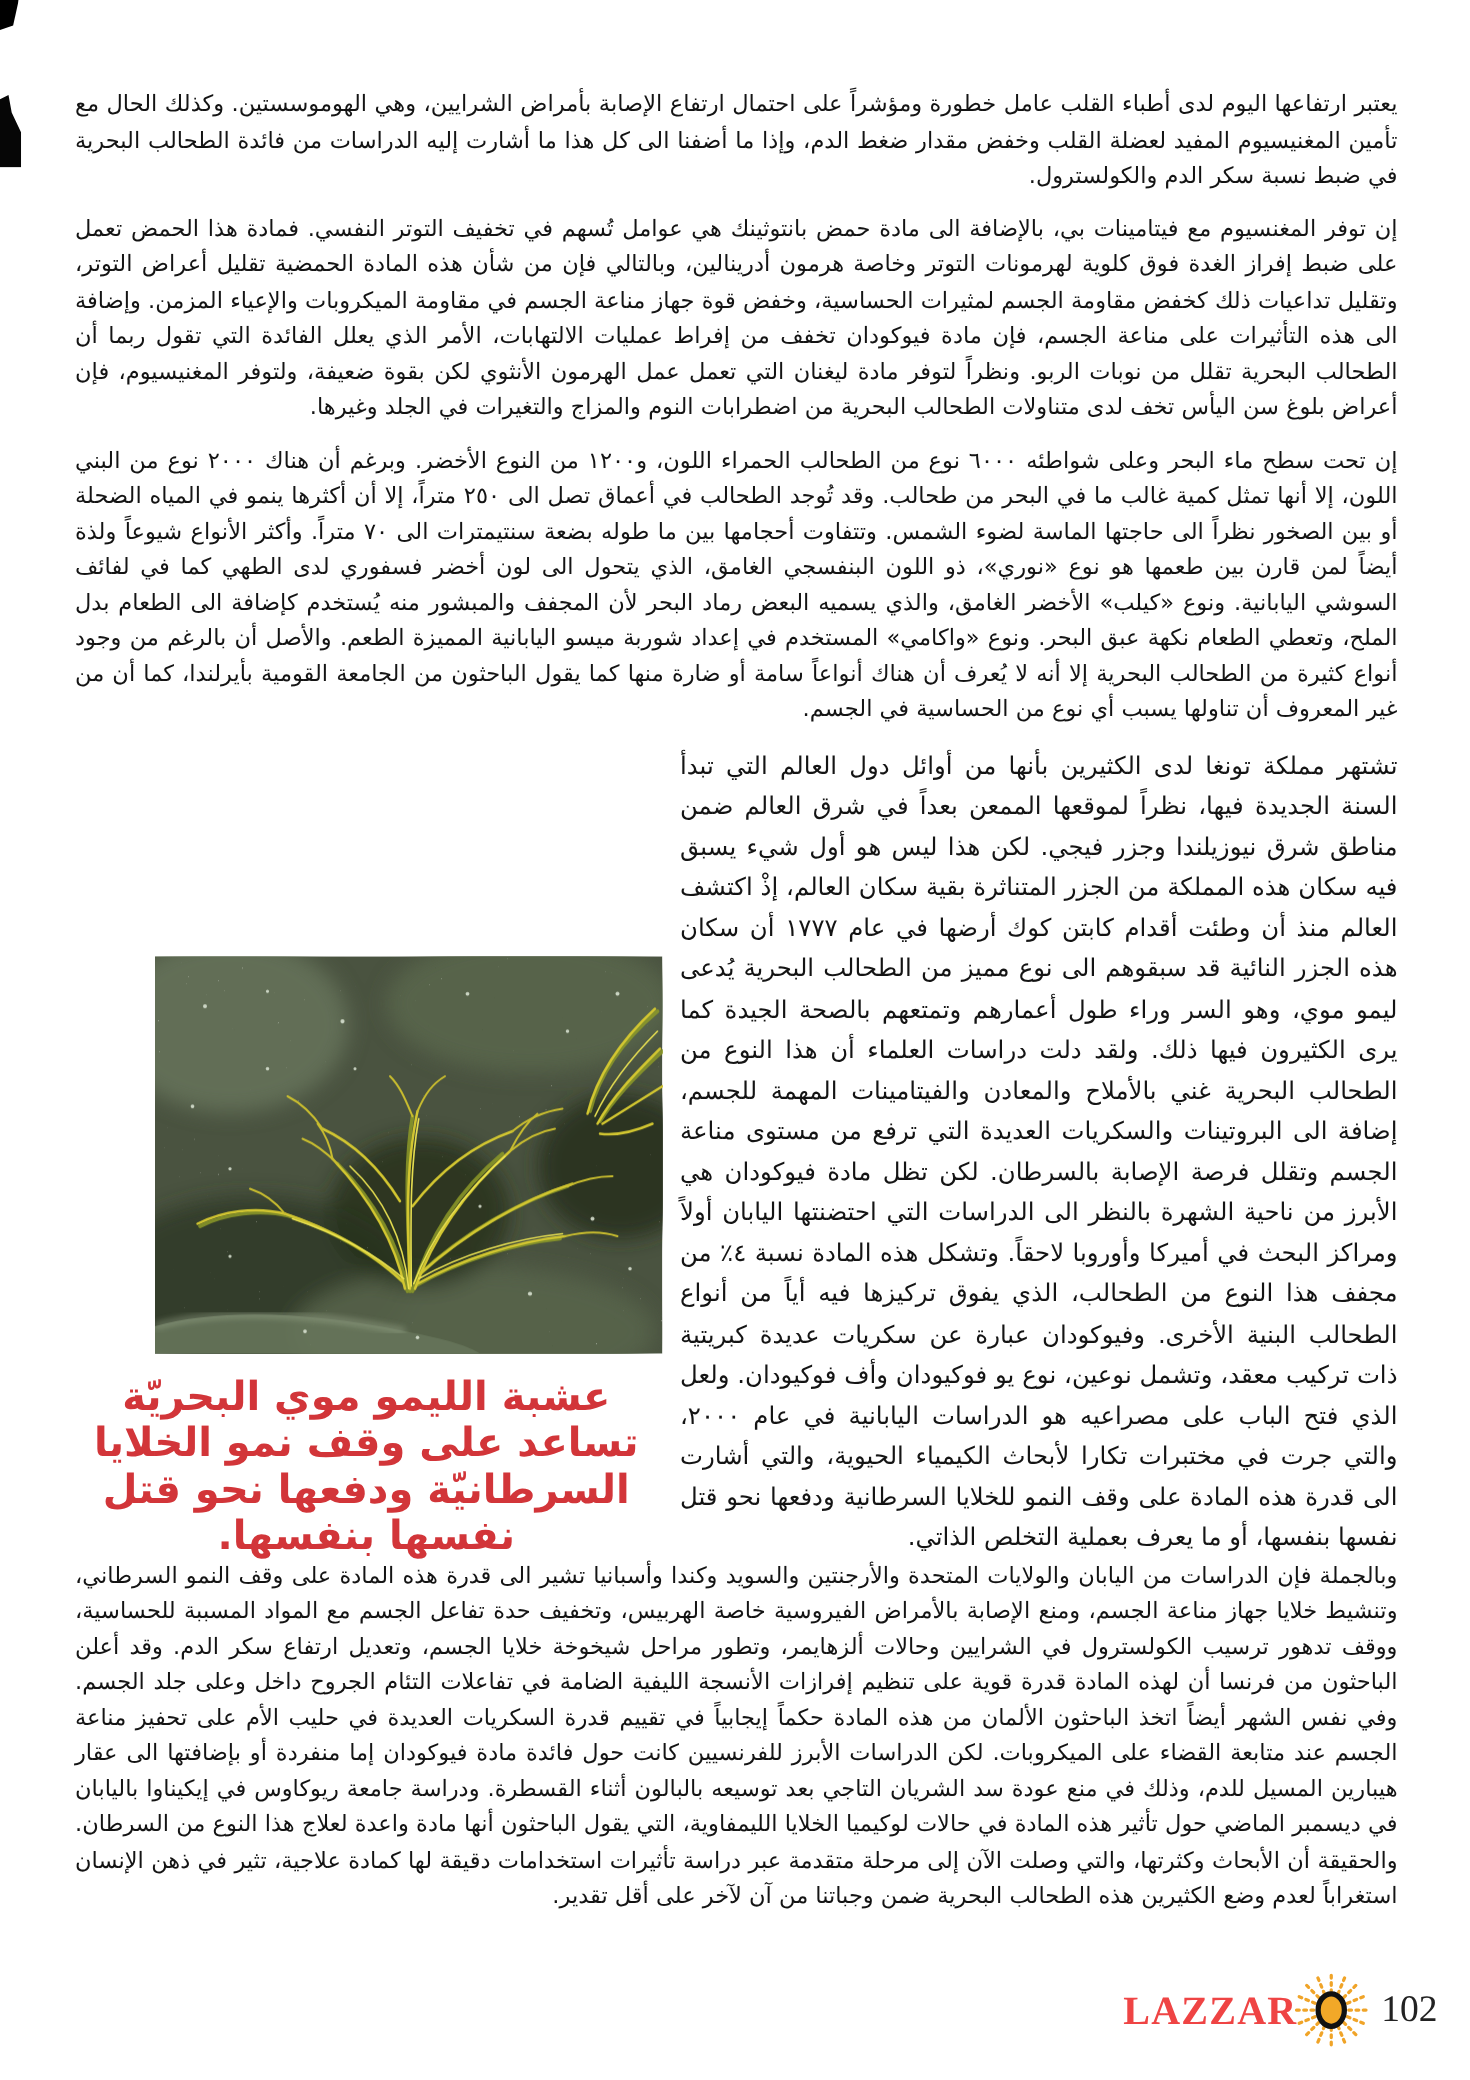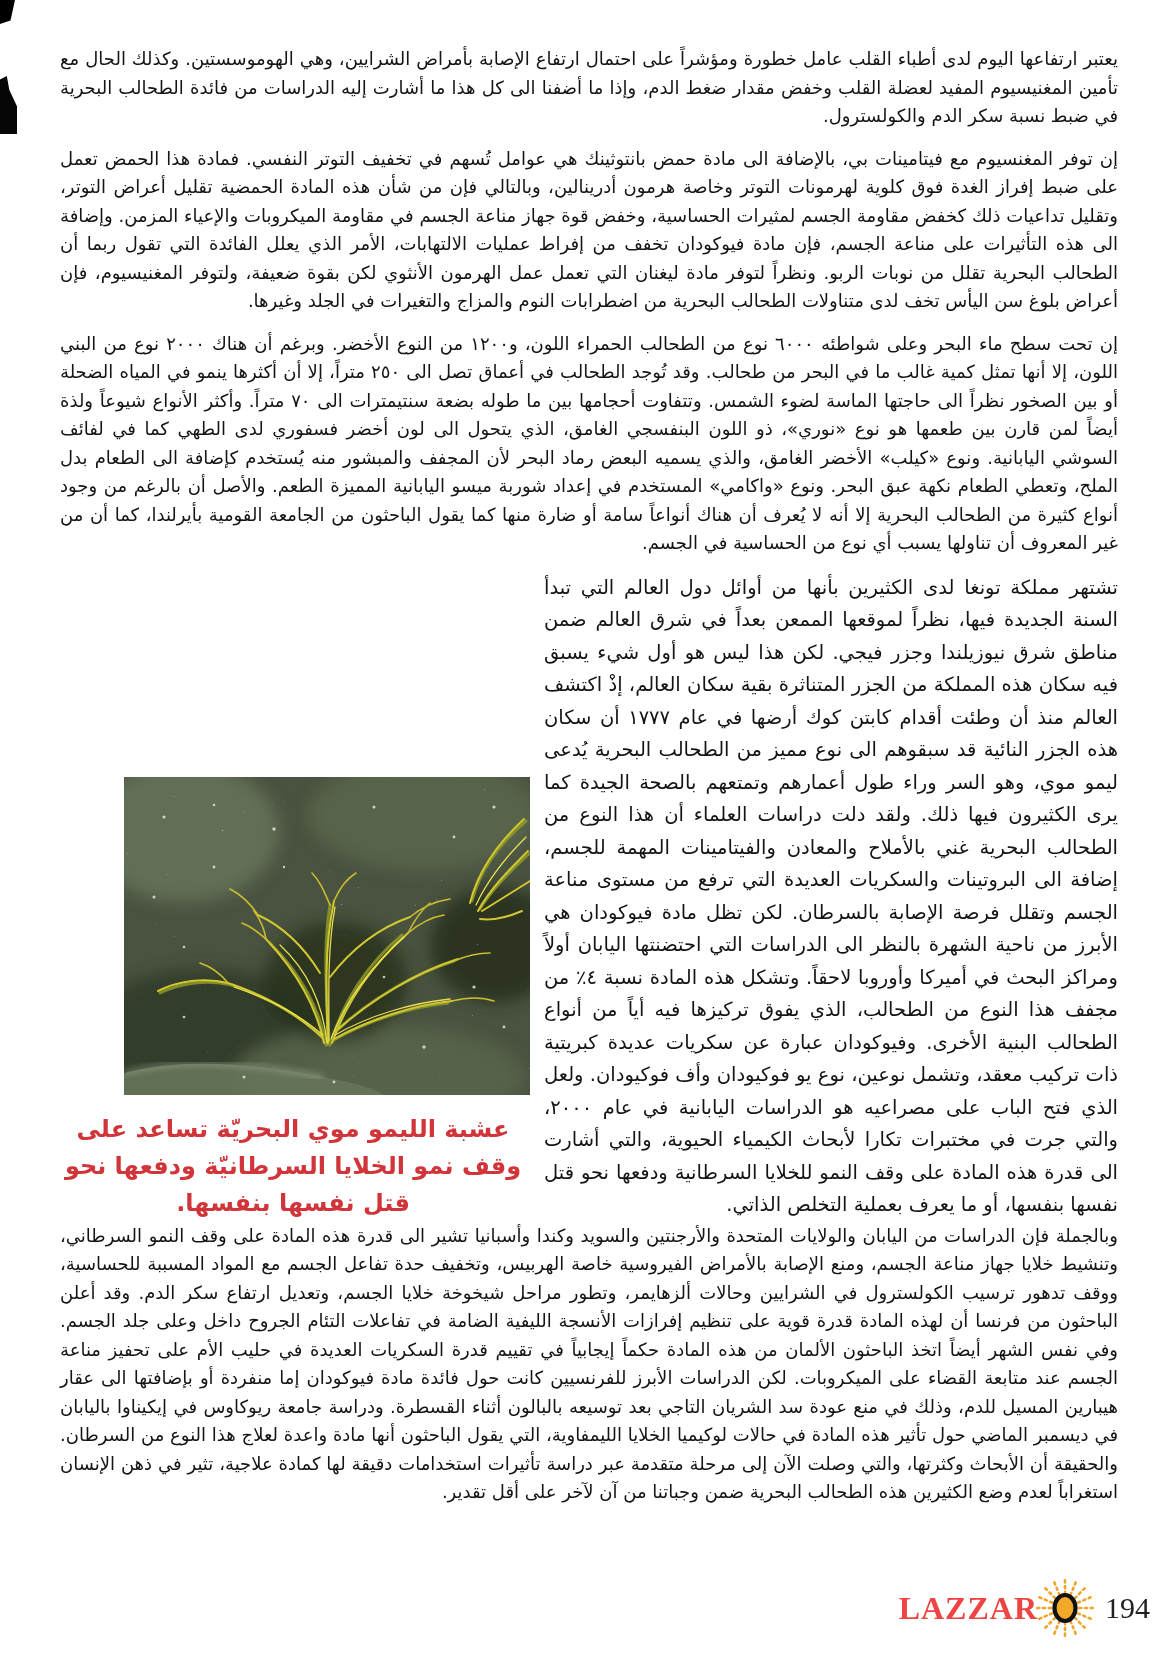--- a/index.html
+++ b/index.html
@@ -6,31 +6,31 @@
   .page{
     position:relative;width:1176px;height:1664px;background:#fff;overflow:hidden;
     font-family:"DejaVu Sans",sans-serif;color:#141414;
   }
   
   .mark-a{position:absolute;left:0;top:0;width:15px;height:24px;background:#000;
           clip-path:polygon(0 0,100% 0,70% 85%,0 100%);}
   .mark-b{position:absolute;left:0;top:76px;width:17px;height:58px;background:#060606;
           clip-path:polygon(0 6%,40% 0,55% 24%,100% 52%,100% 100%,0 100%);}
 
-  .content{position:absolute;top:45px;right:58px;width:1058px;direction:rtl;text-align:justify;}
+  .content{position:absolute;top:70px;right:58px;width:1058px;direction:rtl;text-align:justify;}
   p.body{font-size:18px;line-height:28.5px;margin:0 0 14px;}
   p.body:last-child{margin-bottom:16px;}
 
   .media-row{display:flex;gap:14px;margin-top:8px;align-items:flex-end;}
   .col-text{flex:1;min-width:0;font-size:19.5px;line-height:32.5px;}
   figure.photo-fig{flex:0 0 470px;width:470px;margin:28px 0 0 0;padding:0;}
   .photo-wrap{width:406px;height:318px;margin-left:62px;overflow:hidden;}
   .photo-wrap svg{display:block;}
   figcaption{margin:16px 6px 0 2px;text-align:center;font-weight:bold;
-             font-size:24px;line-height:37px;color:#d23539;}
+             font-size:32px;line-height:37px;color:#d23539;}
 
   .closing{margin-top:20px;}
 
   .footer{position:absolute;top:1566px;left:0;width:1176px;height:72px;direction:ltr;}
   .footer-inner{position:absolute;right:26px;top:8px;display:flex;align-items:center;}
   .brand-text{font-family:"Liberation Serif",serif;font-weight:bold;font-size:32px;
               letter-spacing:1px;color:#ef4444;}
   .sun{width:68px;height:68px;margin:0 -4px 0 -7px;flex:0 0 auto;}
   .page-num{font-family:"Liberation Serif",serif;font-size:30px;color:#222;margin-left:10px;}
 </style>
@@ -186,17 +186,17 @@
           <line x1="-12.9" y1="-5.4" x2="-28.6" y2="-11.9"></line>
           <line x1="-9.9" y1="-9.9" x2="-21.9" y2="-21.9"></line>
           <line x1="-5.4" y1="-12.9" x2="-11.9" y2="-28.6"></line>
           <line x1="0" y1="-14" x2="0" y2="-31"></line>
           <line x1="5.4" y1="-12.9" x2="11.9" y2="-28.6"></line>
           <line x1="9.9" y1="-9.9" x2="21.9" y2="-21.9"></line>
           <line x1="12.9" y1="-5.4" x2="28.6" y2="-11.9"></line>
         </g>
         <ellipse cx="0" cy="0" rx="10.5" ry="13" fill="#f2a828" stroke="#111111" stroke-width="4.2"></ellipse>
       </svg>
-      <span class="page-num">194</span>
+      <span class="page-num">102</span>
     </div>
   </div>
 
 </div>
 
 </body></html>

